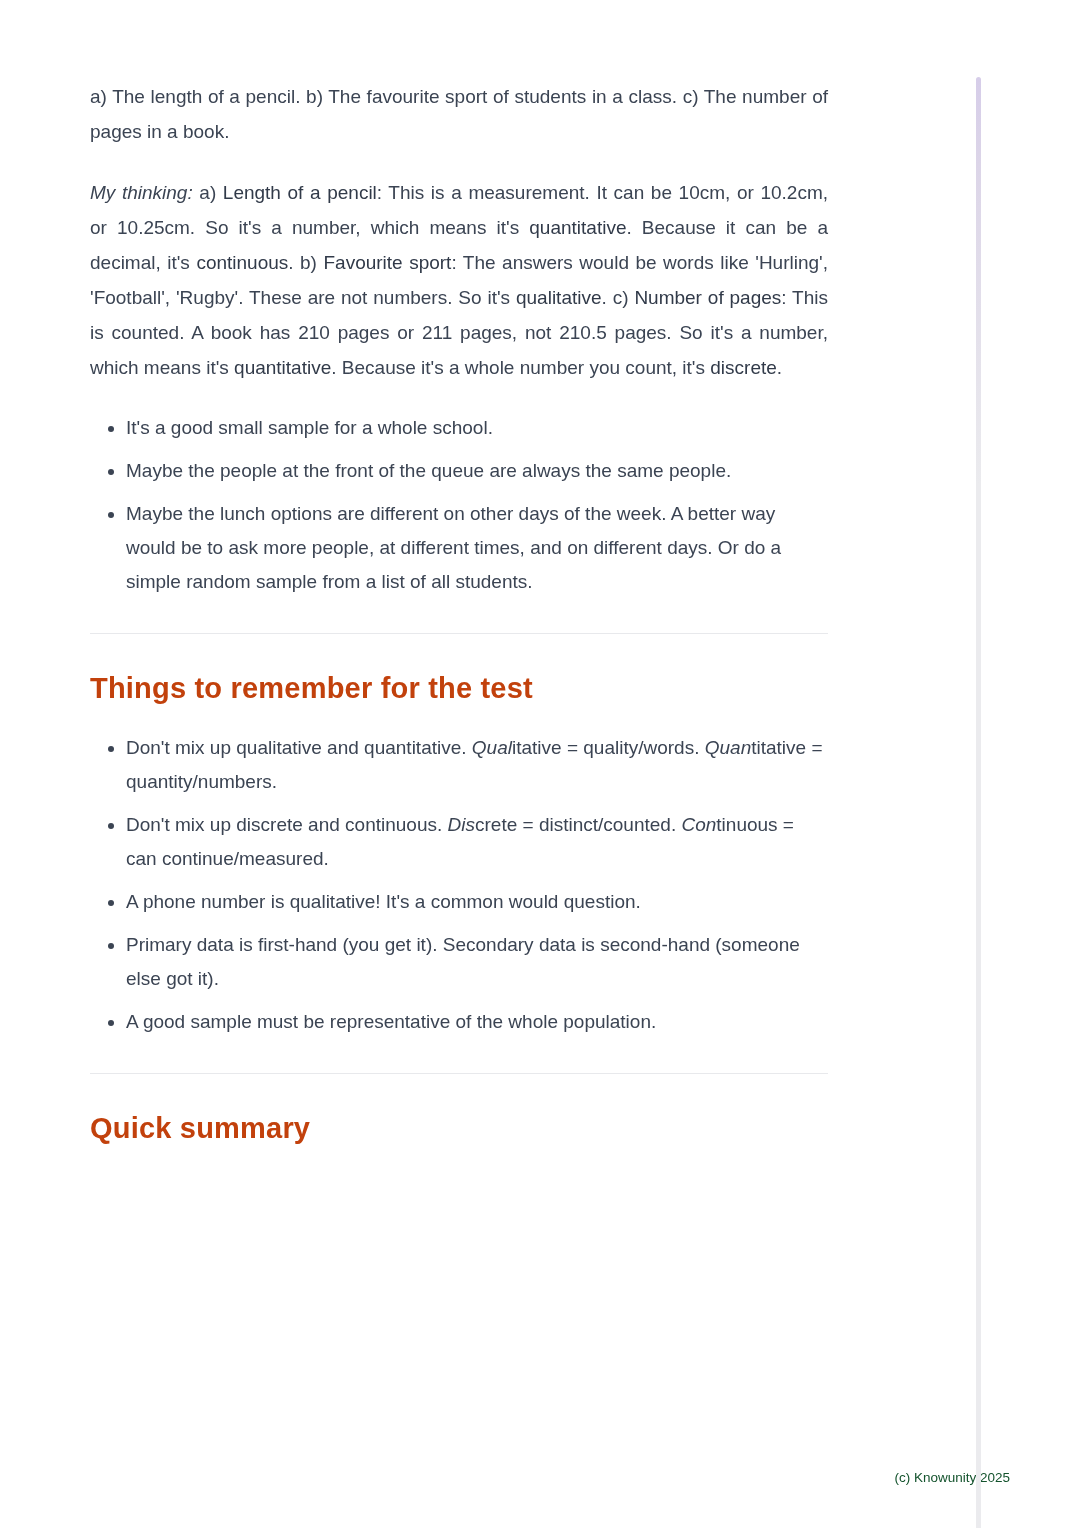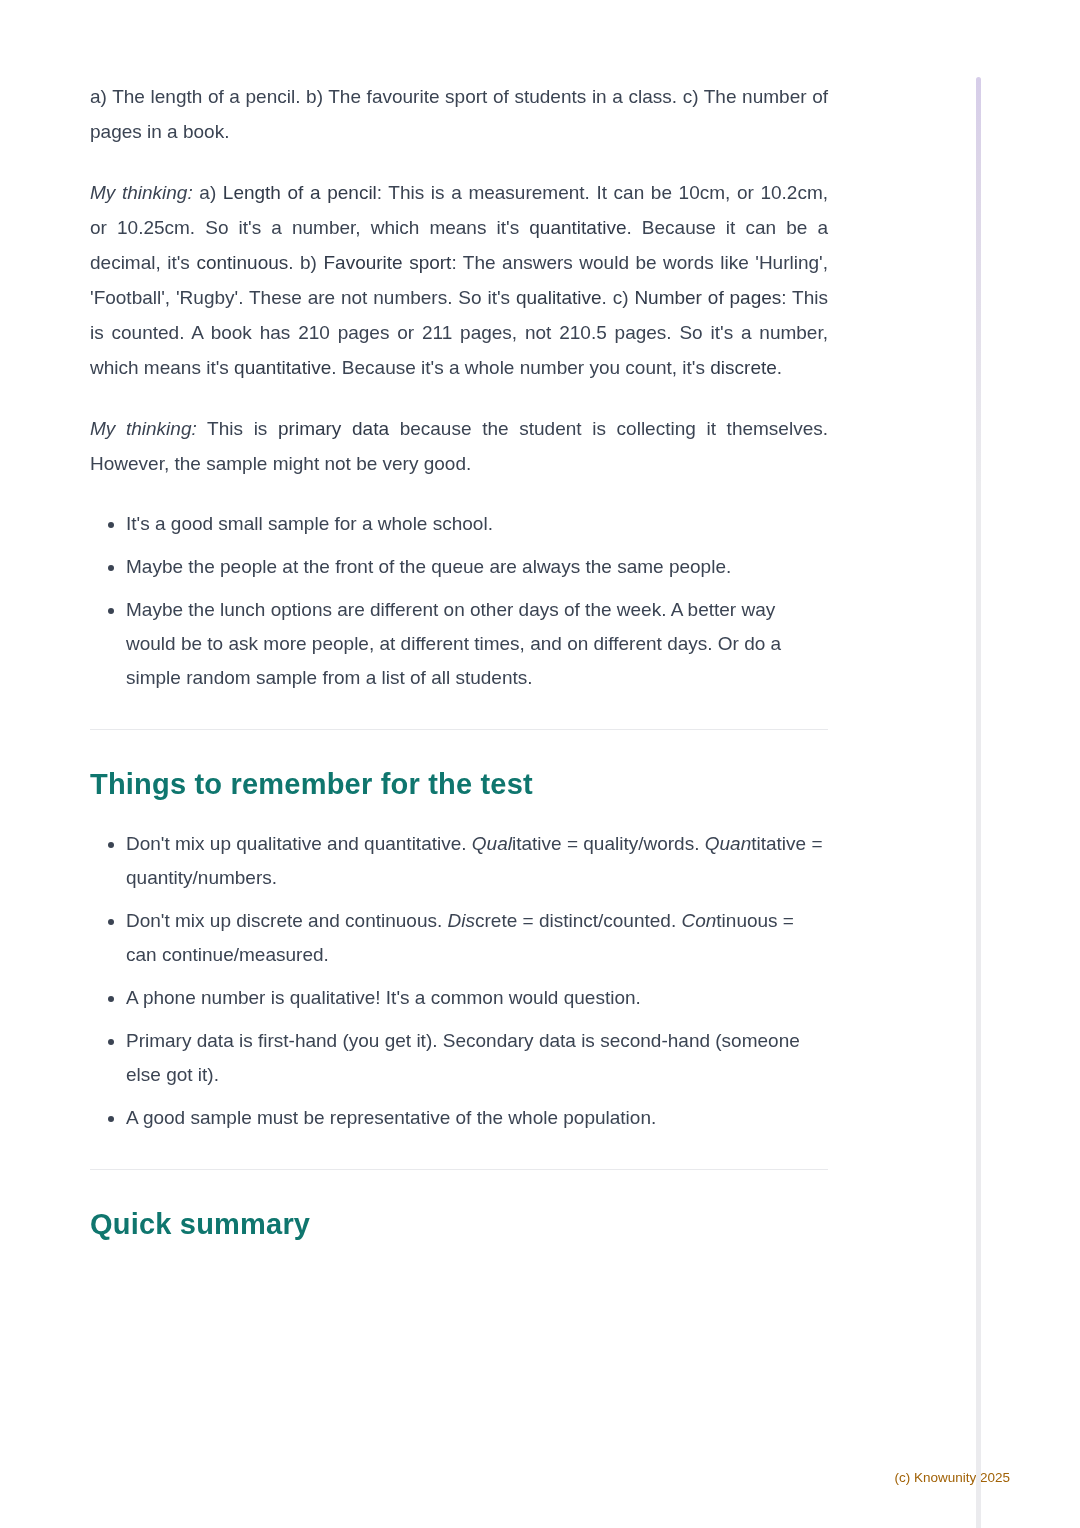--- a/index.html
+++ b/index.html
@@ -41,29 +41,29 @@
   }
   .divider {
     height:1px;
     background:#e8e9ec;
     border:none;
     margin:34px 0 38px 0;
   }
   .section-heading {
     font-size:29px;
     font-weight:700;
-    color:#0f766e;
+    color:#c2410c;
     margin-bottom:26px;
     letter-spacing:0.2px;
   }
   .footer-credit {
     position:absolute;
     top:1437px; right:70px;
     font-size:13.5px;
-    color:#a16207;
+    color:#14532d;
   }
   .scrollbar {
     position:absolute;
     left:976px; top:44px;
     width:5px; height:1458px;
     border-radius:3px;
     background:linear-gradient(to bottom, #d6cde9 0%, #dcd5e8 6%, #ebebee 28%, #ebebee 100%);
   }
   .bottom-banner-edge {
     position:absolute;
@@ -77,21 +77,20 @@
 
 <div class="page">
 
   <div class="content">
 
     <p class="para">a) The length of a pencil. b) The favourite sport of students in a class. c) The number of pages in a book.</p>
 
     <p class="para"><em>My thinking:</em> a) <strong>Length of a pencil</strong>: This is a measurement. It can be 10cm, or 10.2cm, or 10.25cm. So it's a number, which means it's <strong>quantitative</strong>. Because it can be a decimal, it's <strong>continuous</strong>. b) <strong>Favourite sport</strong>: The answers would be words like 'Hurling', 'Football', 'Rugby'. These are not numbers. So it's <strong>qualitative</strong>. c) <strong>Number of pages</strong>: This is counted. A book has 210 pages or 211 pages, not 210.5 pages. So it's a number, which means it's <strong>quantitative</strong>. Because it's a whole number you count, it's <strong>discrete</strong>.</p>
 
 
-    <p class="para"><em>My thinking:</em> This is <strong>primary data</strong> because the student is collecting it themselves. However, the sample might not be very good.</p>
 
     <ul class="bullets">
       <li>It's a good small sample for a whole school.</li>
       <li>Maybe the people at the front of the queue are always the same people.</li>
       <li>Maybe the lunch options are different on other days of the week. A better way would be to ask more people, at different times, and on different days. Or do a simple random sample from a list of all students.</li>
     </ul>
 
     <hr class="divider">
 
     <h2 class="section-heading">Things to remember for the test</h2>

